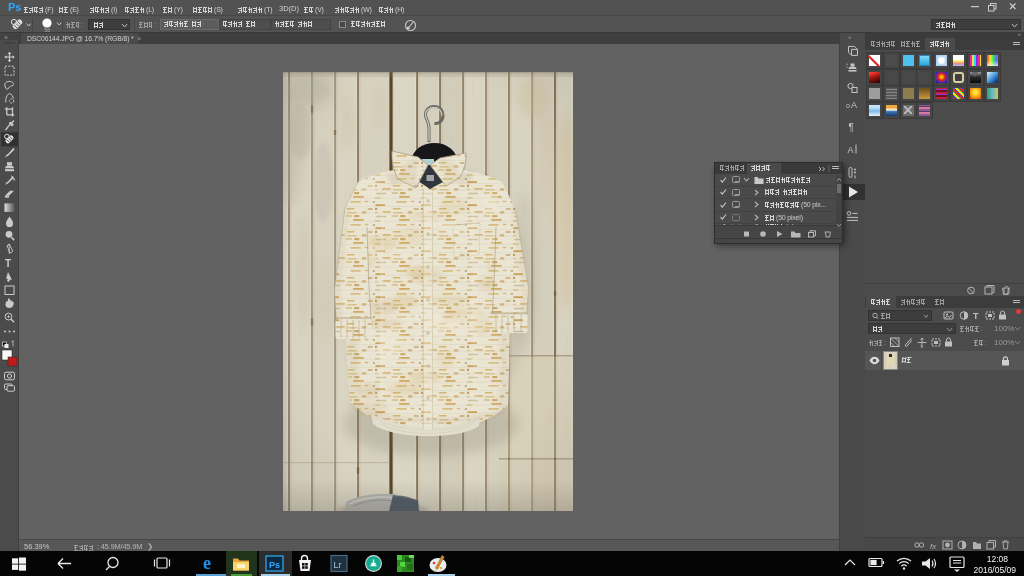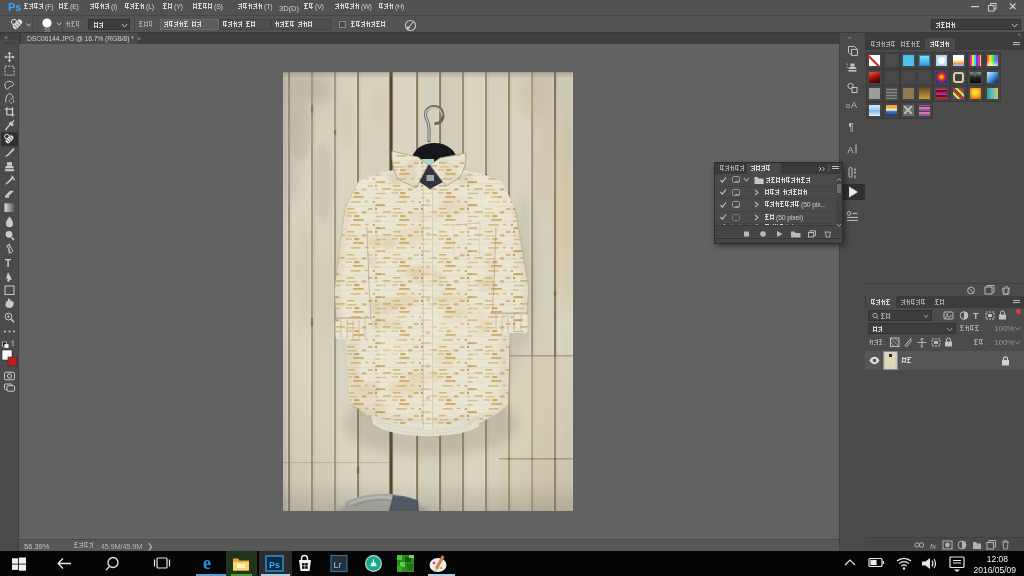--- a/index.html
+++ b/index.html
@@ -1,20 +1,20 @@
 <!DOCTYPE html>
 <html><head><meta charset="utf-8">
 <style>
 *{margin:0;padding:0;box-sizing:border-box;}
 html,body{width:1024px;height:576px;overflow:hidden;background:#000;}
 body{font-family:"Liberation Sans",sans-serif;-webkit-font-smoothing:antialiased;}
 #app{position:absolute;left:0;top:0;width:1024px;height:576px;}
 .abs{position:absolute;}
 
-.j{display:inline-flex;align-items:flex-start;--c:#d2d2d2;}
+.j{display:inline-flex;align-items:flex-end;--c:#d2d2d2;}
 .j i{display:inline-block;width:4px;height:6px;margin:0 1px 0 0;flex:none;}
 .j .a{background:linear-gradient(var(--c),var(--c)) 0 0/4px 1px no-repeat,linear-gradient(var(--c),var(--c)) 0 2px/3px 1px no-repeat,linear-gradient(var(--c),var(--c)) 0 5px/4px 1px no-repeat,linear-gradient(var(--c),var(--c)) 1px 0/1px 6px no-repeat;}
 .j .b{background:linear-gradient(var(--c),var(--c)) 0 1px/4px 1px no-repeat,linear-gradient(var(--c),var(--c)) 1px 3px/3px 1px no-repeat,linear-gradient(var(--c),var(--c)) 3px 0/1px 6px no-repeat,linear-gradient(var(--c),var(--c)) 0 5px/2px 1px no-repeat;}
 .j .c{background:linear-gradient(var(--c),var(--c)) 0 0/4px 1px no-repeat,linear-gradient(var(--c),var(--c)) 2px 0/1px 6px no-repeat,linear-gradient(var(--c),var(--c)) 0 4px/4px 1px no-repeat,linear-gradient(var(--c),var(--c)) 0 1px/1px 3px no-repeat;}
 .j .d{background:linear-gradient(var(--c),var(--c)) 0 0/1px 6px no-repeat,linear-gradient(var(--c),var(--c)) 3px 0/1px 6px no-repeat,linear-gradient(var(--c),var(--c)) 0 1px/4px 1px no-repeat,linear-gradient(var(--c),var(--c)) 1px 4px/2px 1px no-repeat;}
 .j .e{background:linear-gradient(var(--c),var(--c)) 0 2px/4px 1px no-repeat,linear-gradient(var(--c),var(--c)) 1px 0/1px 6px no-repeat,linear-gradient(var(--c),var(--c)) 3px 1px/1px 5px no-repeat;}
 .j .s{width:2px;}
 .j em{font-style:normal;font-size:7px;color:var(--c);margin-left:1px;letter-spacing:-0.2px;}
 
 #menubar{left:0;top:0;width:1024px;height:15px;background:#525252;}

